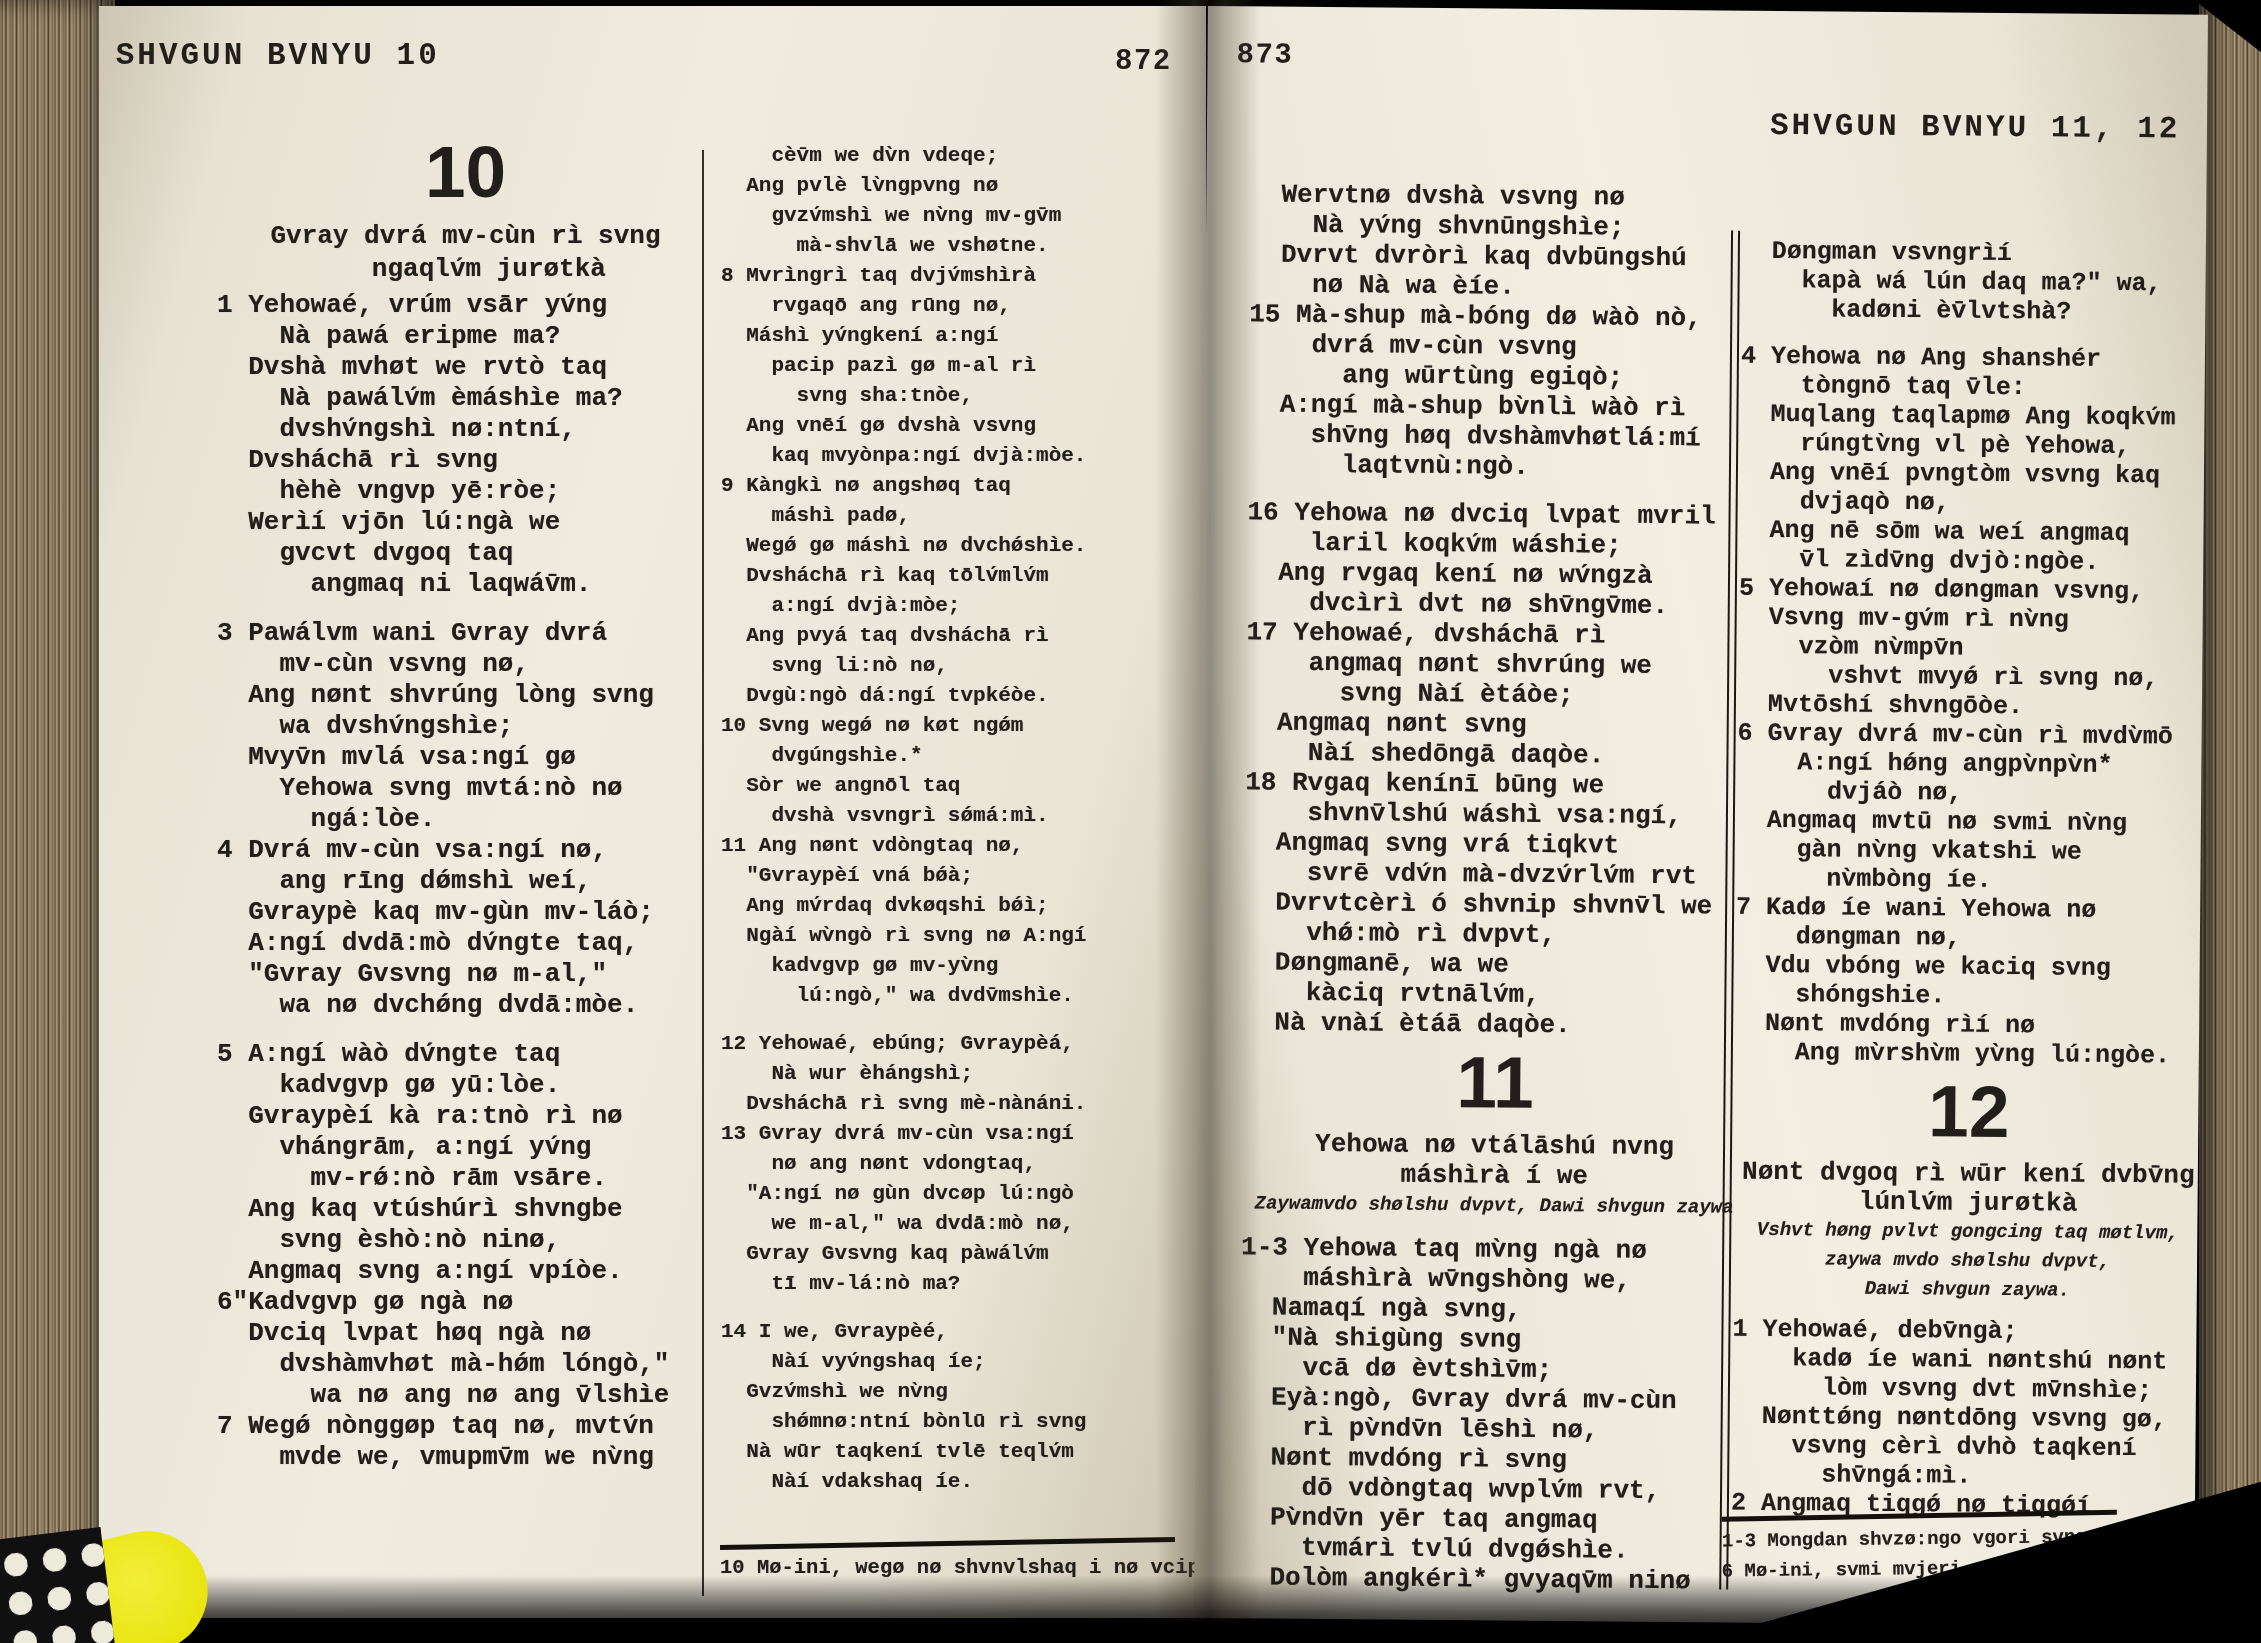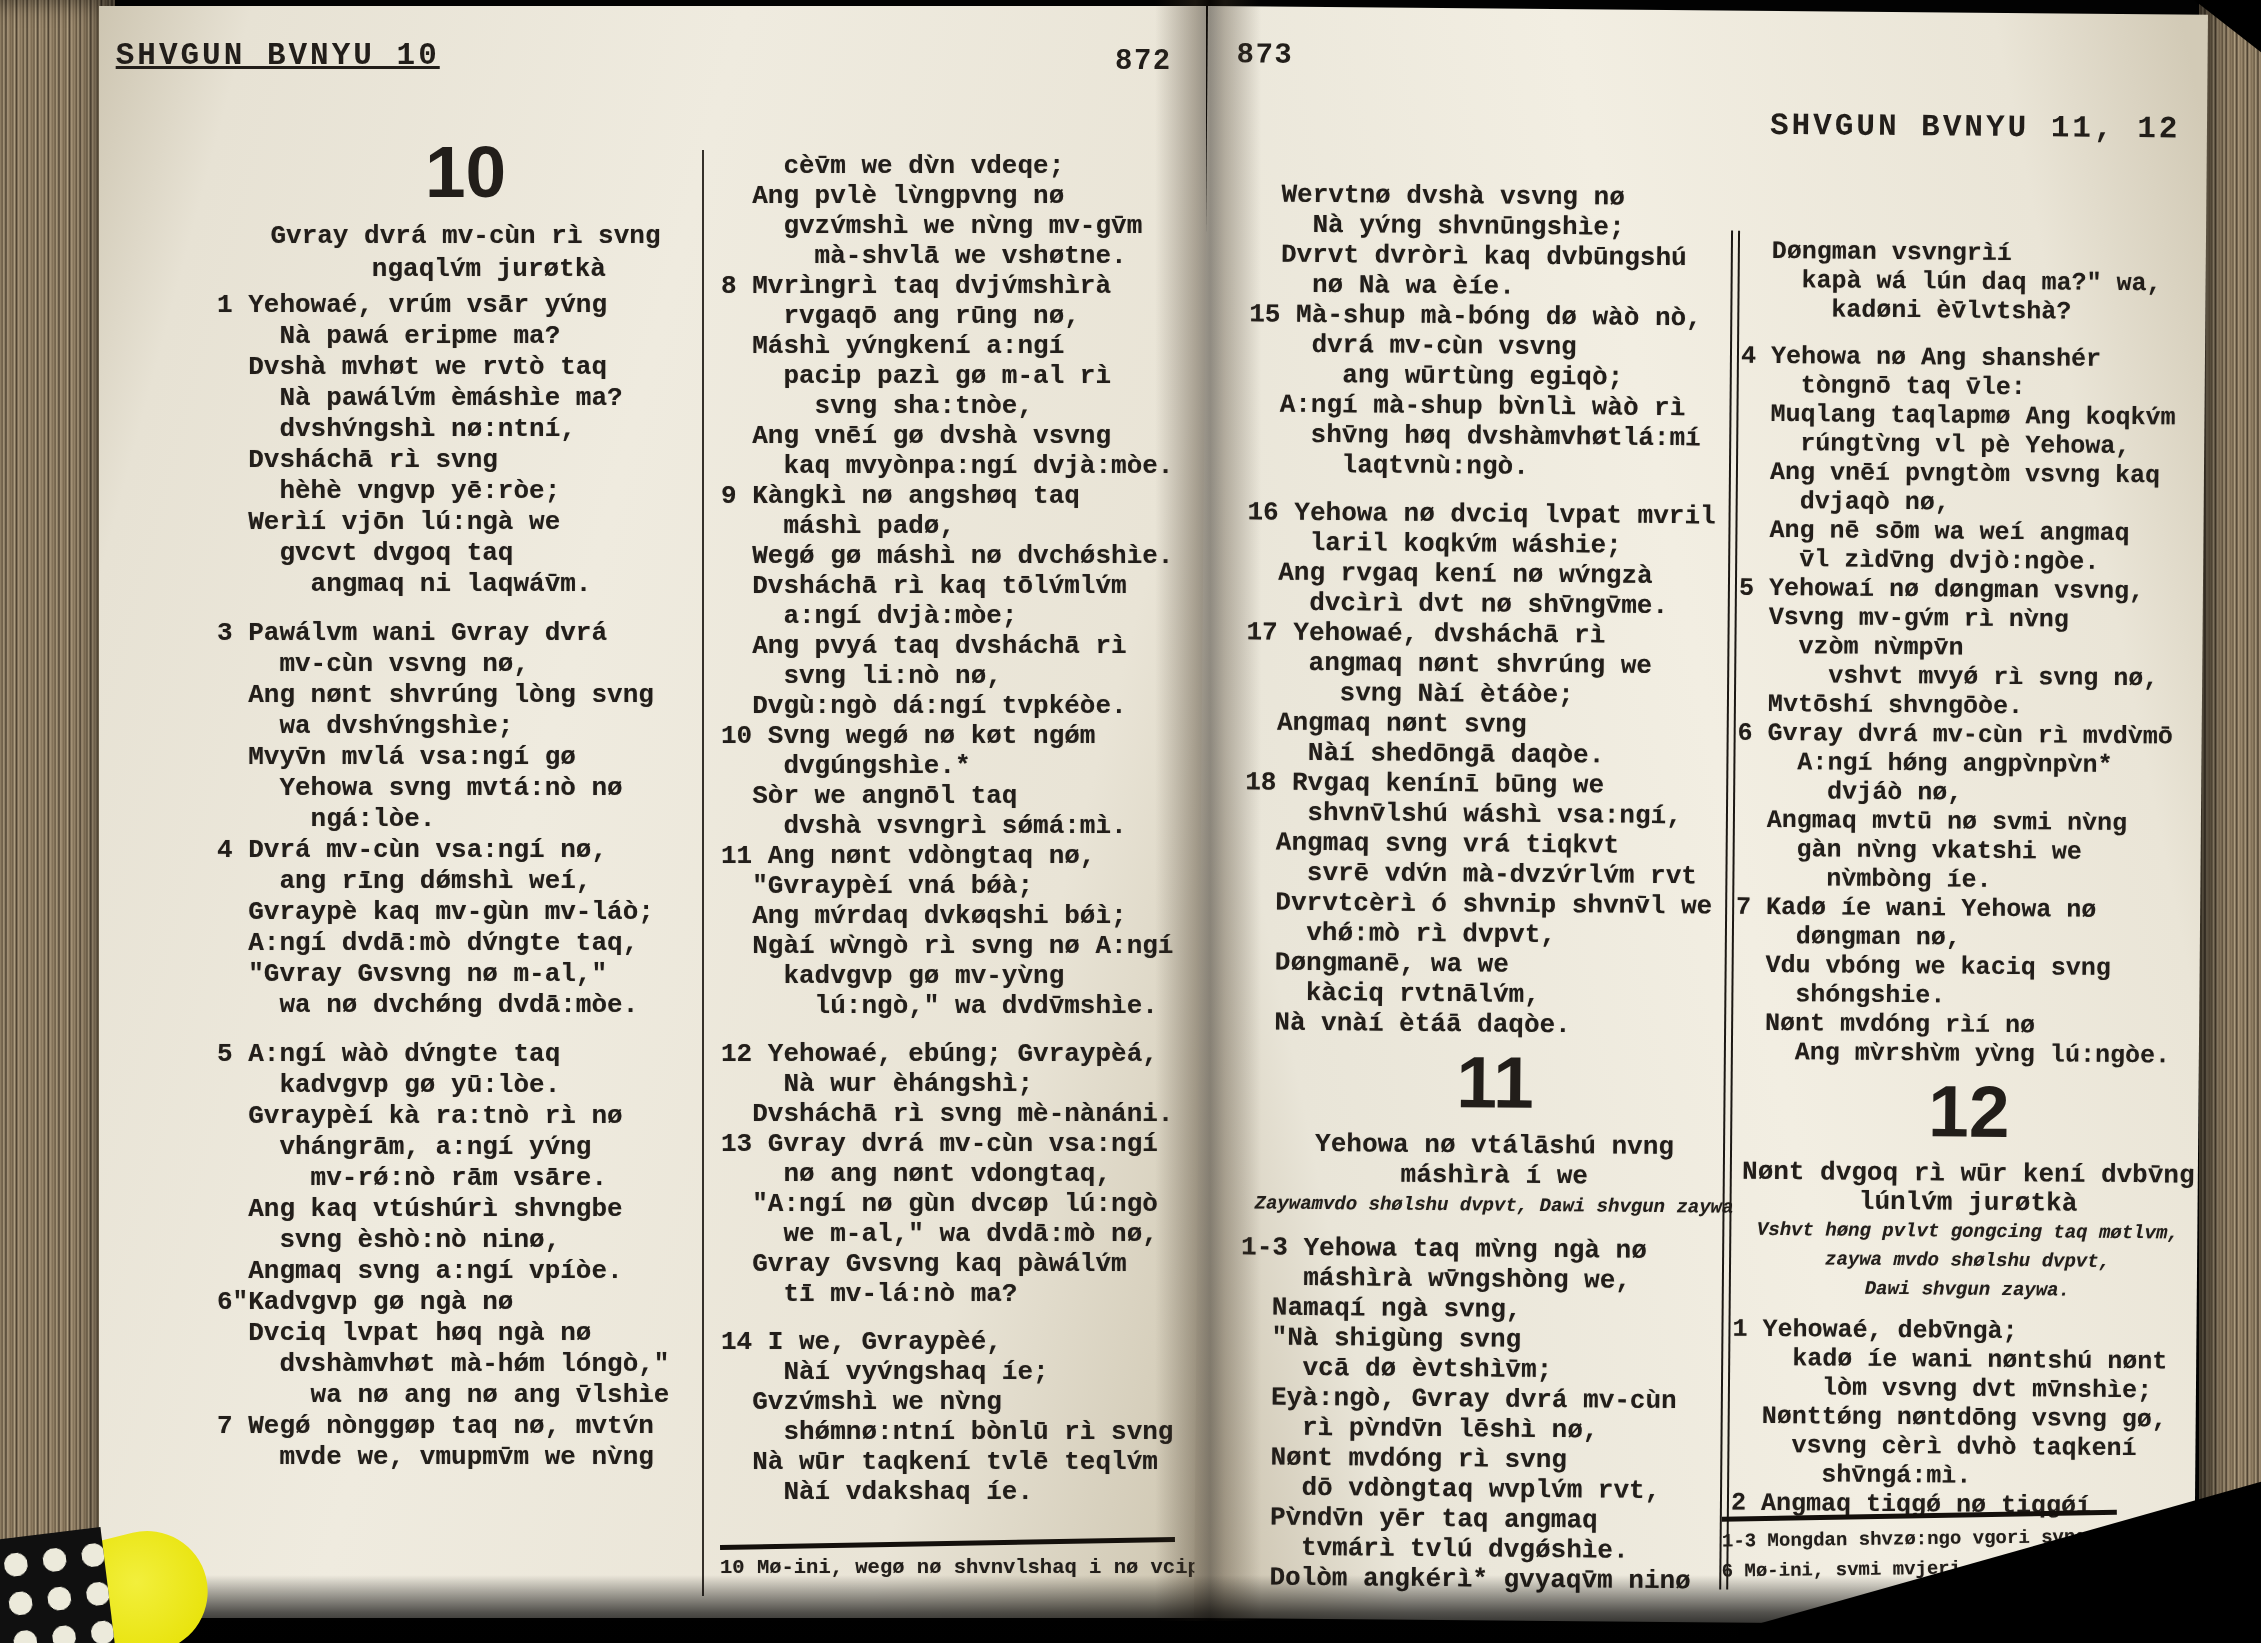--- a/index.html
+++ b/index.html
@@ -31,21 +31,21 @@
   .column{position:absolute;}
   .running-head{position:absolute;font-weight:700;font-size:31px;letter-spacing:3px;}
   .page-number{position:absolute;font-weight:700;font-size:29px;letter-spacing:1.5px;}
   .chapter-number{font-family:"Liberation Sans","DejaVu Sans",sans-serif;font-weight:700;
     font-size:73px;text-align:center;line-height:76px;margin:4.6px 0 10.6px 0;}
   .chapter-title .tl{text-align:center;white-space:pre;font-size:26px;line-height:33px;}
   .chapter-subtitle .tl{text-align:center;font-size:19px;line-height:25px;font-style:italic;}
   #col1{left:216px;top:129px;width:497px;font-size:26px;}
   #col1 .verse-lines .tl{line-height:31px;}
   #col1 .verse-lines{margin-top:4px;}
-  #col2{left:721px;top:145px;width:490px;font-size:26px;}
+  #col2{left:721px;top:135px;width:490px;font-size:21px;}
   #col2 .tl{line-height:30px;}
   #divider-left{position:absolute;left:702px;top:144px;width:1.5px;height:1446px;background:#35302a;}
   #footnote-left{position:absolute;left:720px;top:1535px;width:455px;}
   #footnote-left .rule{height:4.6px;background:#14100c;margin-bottom:9px;transform:rotate(-1deg);}
   #footnote-left .tl{font-size:20.5px;line-height:26px;}
   #col3{left:1256px;top:173px;width:505px;font-size:26px;}
   #col3 .tl{line-height:30px;}
   #divider-right{position:absolute;left:1737px;top:220px;width:4.6px;height:1359px;
     border-left:2.3px solid #1c1814;border-right:2.3px solid #1c1814;}
   #col4{left:1746px;top:226px;width:469px;font-size:25px;}
@@ -66,21 +66,21 @@
 </style>
 </head>
 <body>
 
 <div id="stage">
 
   <div id="stack-left" class="stack"></div>
   <div id="stack-right" class="stack"></div>
 
   <div id="left-page" class="page">
-    <div class="running-head" style="left:16.7px;top:32px;text-decoration:underline;">SHVGUN BVNYU 10</div>
+    <div class="running-head" style="left:16.7px;top:32px;">SHVGUN BVNYU 10</div>
     <div class="page-number" style="left:1016px;top:39px;">872</div>
 
     <div id="col1" class="column" style="left:118px;top:123px;">
       <div class="chapter-number">10</div>
       <div class="chapter-title">
           <div class="tl">Gvray dvrá mv-cùn rì svng</div>
           <div class="tl">   ngaqlv́m jurøtkà</div>
         </div>
       <div class="verse-lines">
           <div class="tl">1 Yehowaé, vrúm vsār yv́ng</div>

